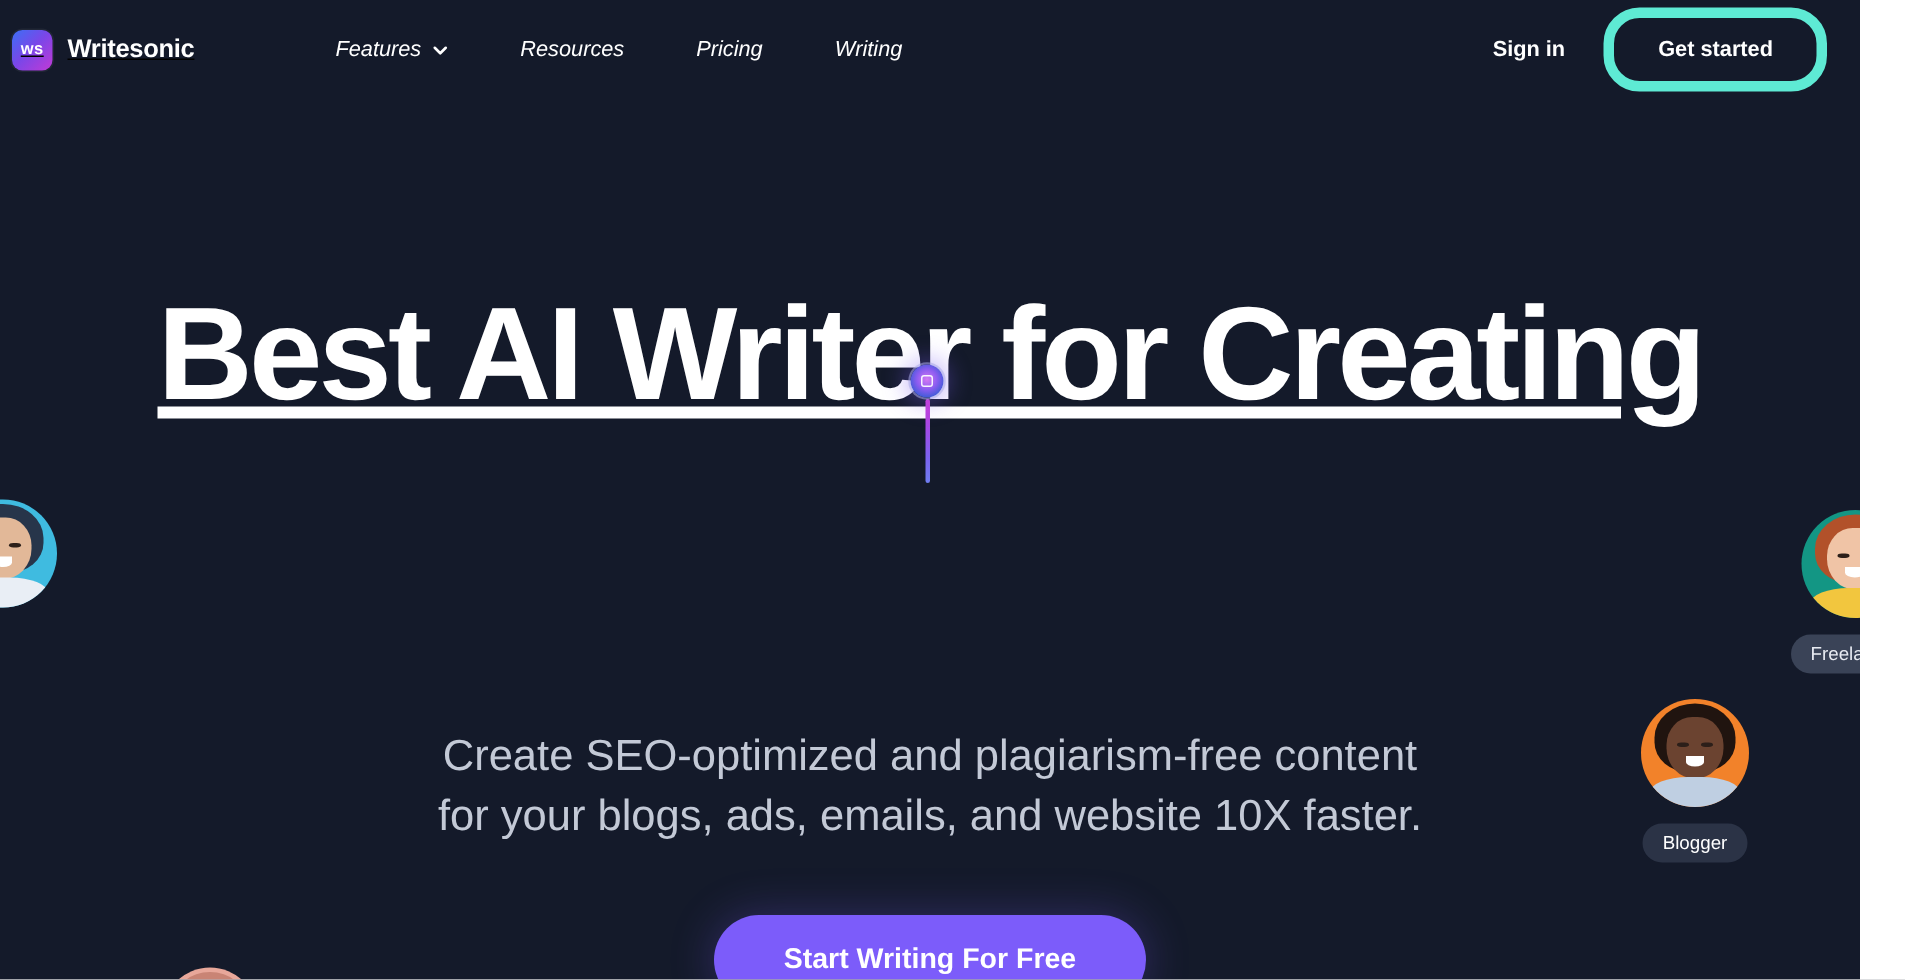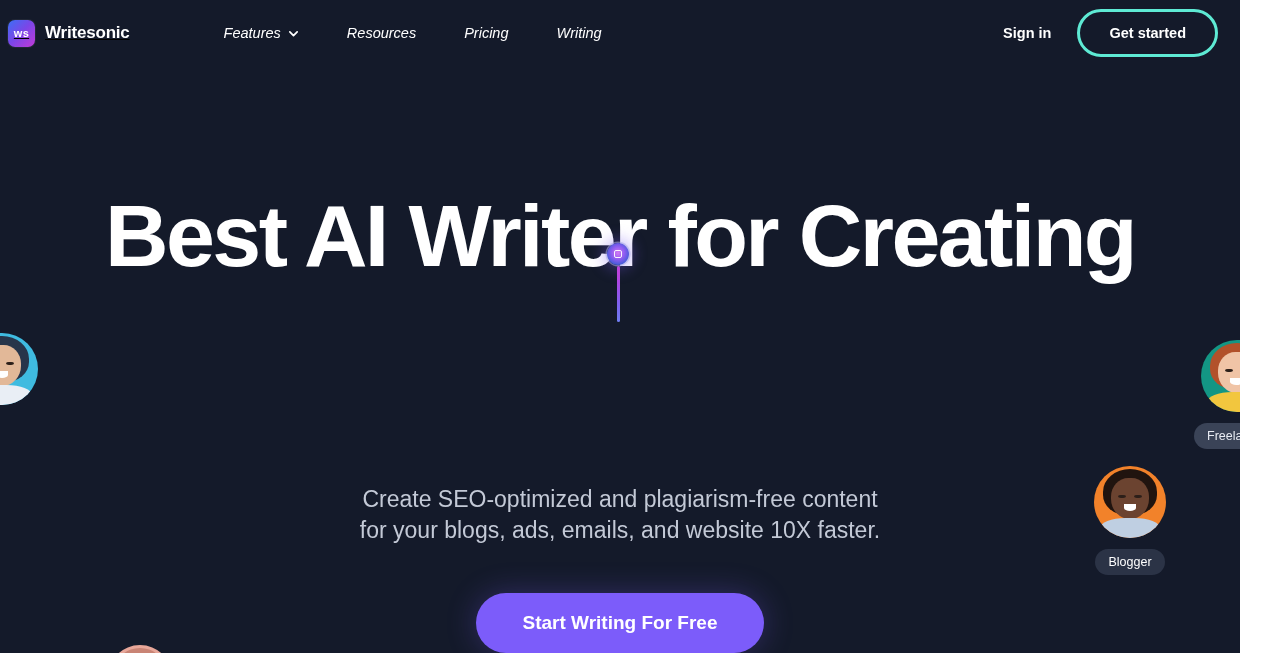--- a/index.html
+++ b/index.html
@@ -48,33 +48,33 @@
     color:#ffffff; font-size:14.5px; font-weight:500;
     padding:8px 24px; cursor:pointer; white-space:nowrap;font-style:italic;
   }
   .chev { width:11px; height:11px; flex:0 0 auto; display:block; }
   .chev svg { display:block; }
 
   .nav-right { margin-left:auto; display:flex; align-items:center; gap:26px; }
   .signin { color:#ffffff; font-size:14.5px; font-weight:bold; cursor:pointer; }
   .get-started {
     color:#ffffff; font-size:14.5px; font-weight:bold;
-    border:3px solid #5eead4; border-radius:24px;
+    border:7px solid #5eead4; border-radius:24px;
     padding:13px 29px; background:transparent; cursor:pointer; white-space:nowrap;
   }
 
   
   .hero {
     position:absolute; left:0; top:66px; width:1240px; height:587px;
     display:flex; flex-direction:column; align-items:center;
   }
   .headline {
     margin-top:124px;
     color:#ffffff; font-size:88px; font-weight:bold;
-    letter-spacing:-2.6px; line-height:1.04; text-align:center; white-space:nowrap;
+    letter-spacing:-2.6px; line-height:1.04; text-align:center; white-space:nowrap;text-decoration:underline;
   }
 
   
   .cursor-wrap {
     position:absolute; left:607px; top:243px;
     display:flex; flex-direction:column; align-items:center;
   }
   .cursor-orb {
     position:relative; width:22px; height:22px; border-radius:50%;
     background:radial-gradient(circle at 50% 45%, #d479f3 0%, #8a5cf0 42%, #3f5bd6 75%, #22306b 100%);
@@ -84,21 +84,21 @@
   .cursor-orb .glyph {
     width:8px; height:8px; border:1.3px solid rgba(255,255,255,.92); border-radius:2px;
   }
   .cursor-line {
     width:3px; height:56px; border-radius:2px; margin-top:1px;
     background:linear-gradient(180deg,#d43bd6 0%,#a44ae6 35%,#7b63ef 70%,#6f7df0 100%);
   }
 
   .subtitle {
     margin-top:202px;
-    color:#c3c9d6; font-size:23px; line-height:1.38; text-align:center; font-weight:400;
+    color:#c3c9d6; font-size:29px; line-height:1.38; text-align:center; font-weight:400;
   }
   .cta {
     margin-top:46px;
     background:#7c5cfa; color:#ffffff;
     font-size:19px; font-weight:bold;
     border:none; border-radius:30px; padding:19px 47px; cursor:pointer;
     box-shadow:0 0 30px rgba(124,92,250,.28);
   }
 
   

